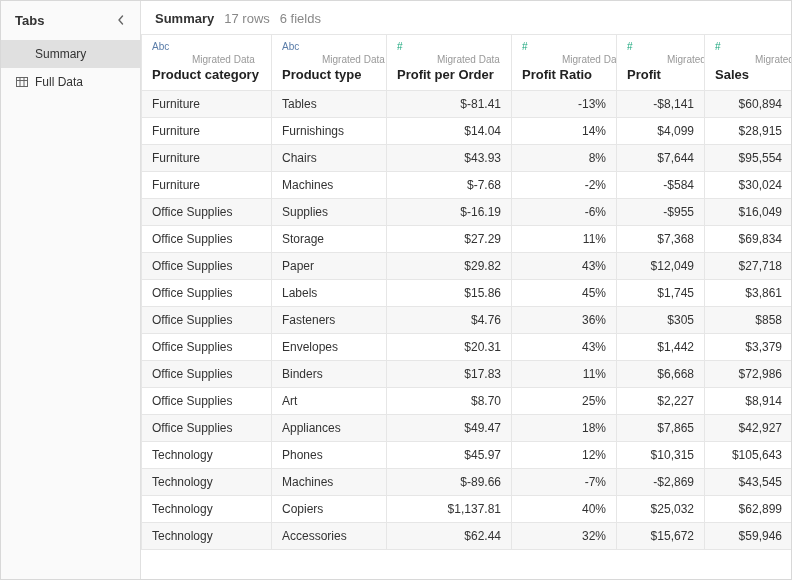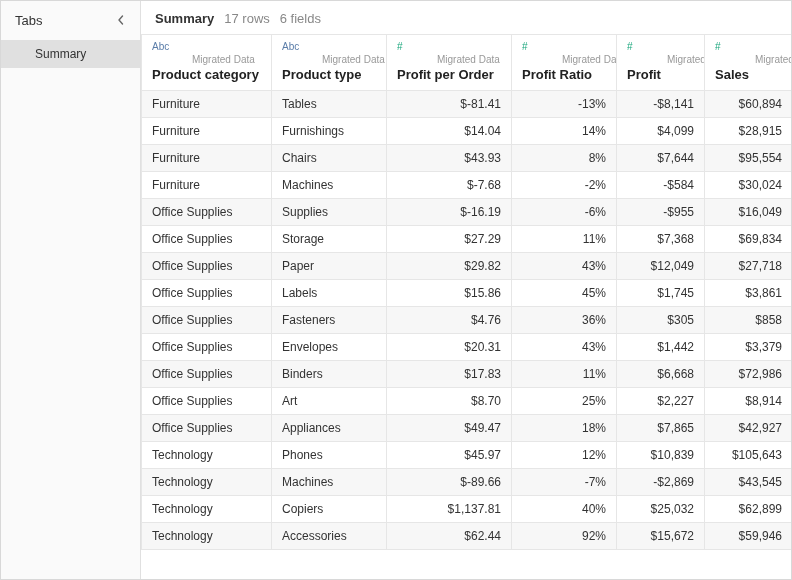--- a/index.html
+++ b/index.html
@@ -23,21 +23,21 @@
     background: #fafafa;
     display: flex;
     flex-direction: column;
   }
   .sidebar-header {
     display: flex;
     align-items: center;
     justify-content: space-between;
     padding: 10px 10px 10px 14px;
     font-size: 13px;
-    font-weight: 400;
+    font-weight: 700;
     color: #333;
   }
   .chevron-left {
     color: #666;
     font-size: 13px;
     cursor: pointer;
     padding: 2px 4px;
   }
   .sidebar-items {
     display: flex;
@@ -149,20 +149,31 @@
         <svg width="10" height="10" viewBox="0 0 10 10">
             <path d="M6.5 1 L3 5 L6.5 9" stroke="#666" stroke-width="1.4" fill="none" stroke-linecap="round" stroke-linejoin="round"></path>
           </svg>
       </span>
     </div>
     <div class="sidebar-items" id="sidebar-items">
         <div class="sidebar-item active">
           <span class="icon"></span>
           <span>Summary</span>
         </div>
+        <div class="sidebar-item">
+          <span class="icon">
+            <svg width="12" height="12" viewBox="0 0 12 12">
+              <rect x="0.5" y="1.5" width="11" height="9" fill="none" stroke="#666"></rect>
+              <line x1="0.5" y1="4.5" x2="11.5" y2="4.5" stroke="#666"></line>
+              <line x1="4" y1="1.5" x2="4" y2="10.5" stroke="#666"></line>
+              <line x1="8" y1="1.5" x2="8" y2="10.5" stroke="#666"></line>
+            </svg>
+          </span>
+          <span>Full Data</span>
+        </div>
       </div>
   </aside>
 
   <main class="main">
     <div class="main-header">
       <span class="main-title">Summary</span>
       <span class="main-meta">17 rows</span>
       <span class="main-meta">6 fields</span>
     </div>
     <div class="table-wrap">
@@ -312,21 +323,21 @@
               <td class="num">$49.47</td>
               <td class="num">18%</td>
               <td class="num">$7,865</td>
               <td class="num">$42,927</td>
             </tr>
             <tr>
               <td>Technology</td>
               <td>Phones</td>
               <td class="num">$45.97</td>
               <td class="num">12%</td>
-              <td class="num">$10,839</td>
+              <td class="num">$10,315</td>
               <td class="num">$105,643</td>
             </tr>
             <tr>
               <td>Technology</td>
               <td>Machines</td>
               <td class="num">$-89.66</td>
               <td class="num">-7%</td>
               <td class="num">-$2,869</td>
               <td class="num">$43,545</td>
             </tr>
@@ -335,21 +346,21 @@
               <td>Copiers</td>
               <td class="num">$1,137.81</td>
               <td class="num">40%</td>
               <td class="num">$25,032</td>
               <td class="num">$62,899</td>
             </tr>
             <tr>
               <td>Technology</td>
               <td>Accessories</td>
               <td class="num">$62.44</td>
-              <td class="num">92%</td>
+              <td class="num">32%</td>
               <td class="num">$15,672</td>
               <td class="num">$59,946</td>
             </tr>
           </tbody>
       </table>
     </div>
   </main>
 </div>
 
 </body></html>

